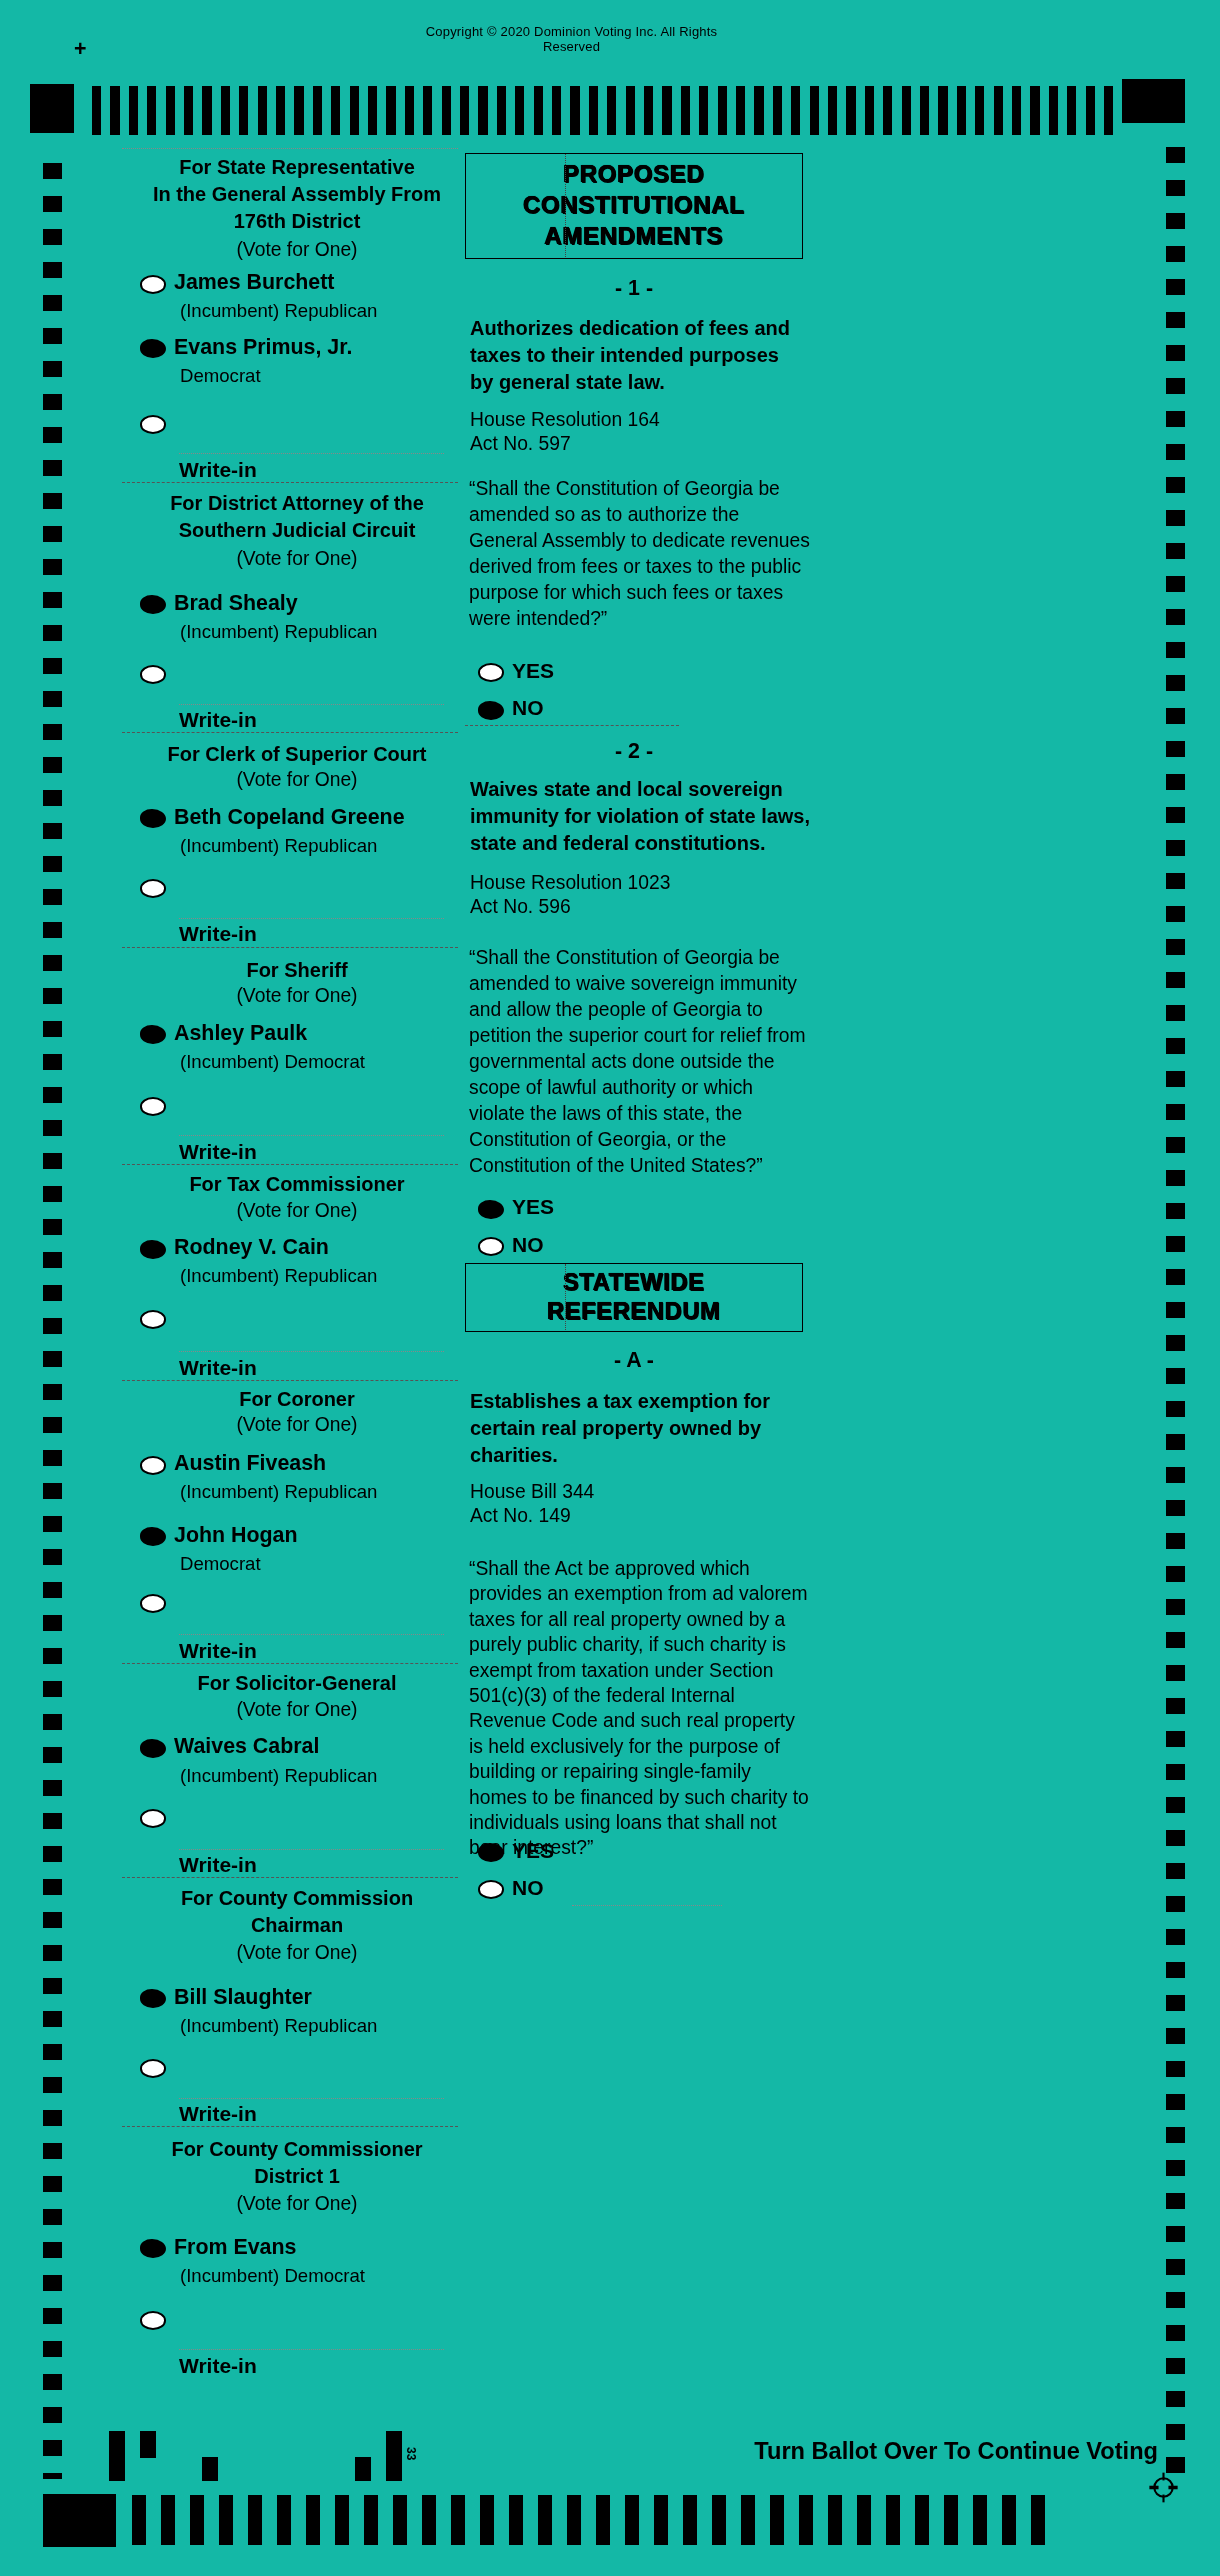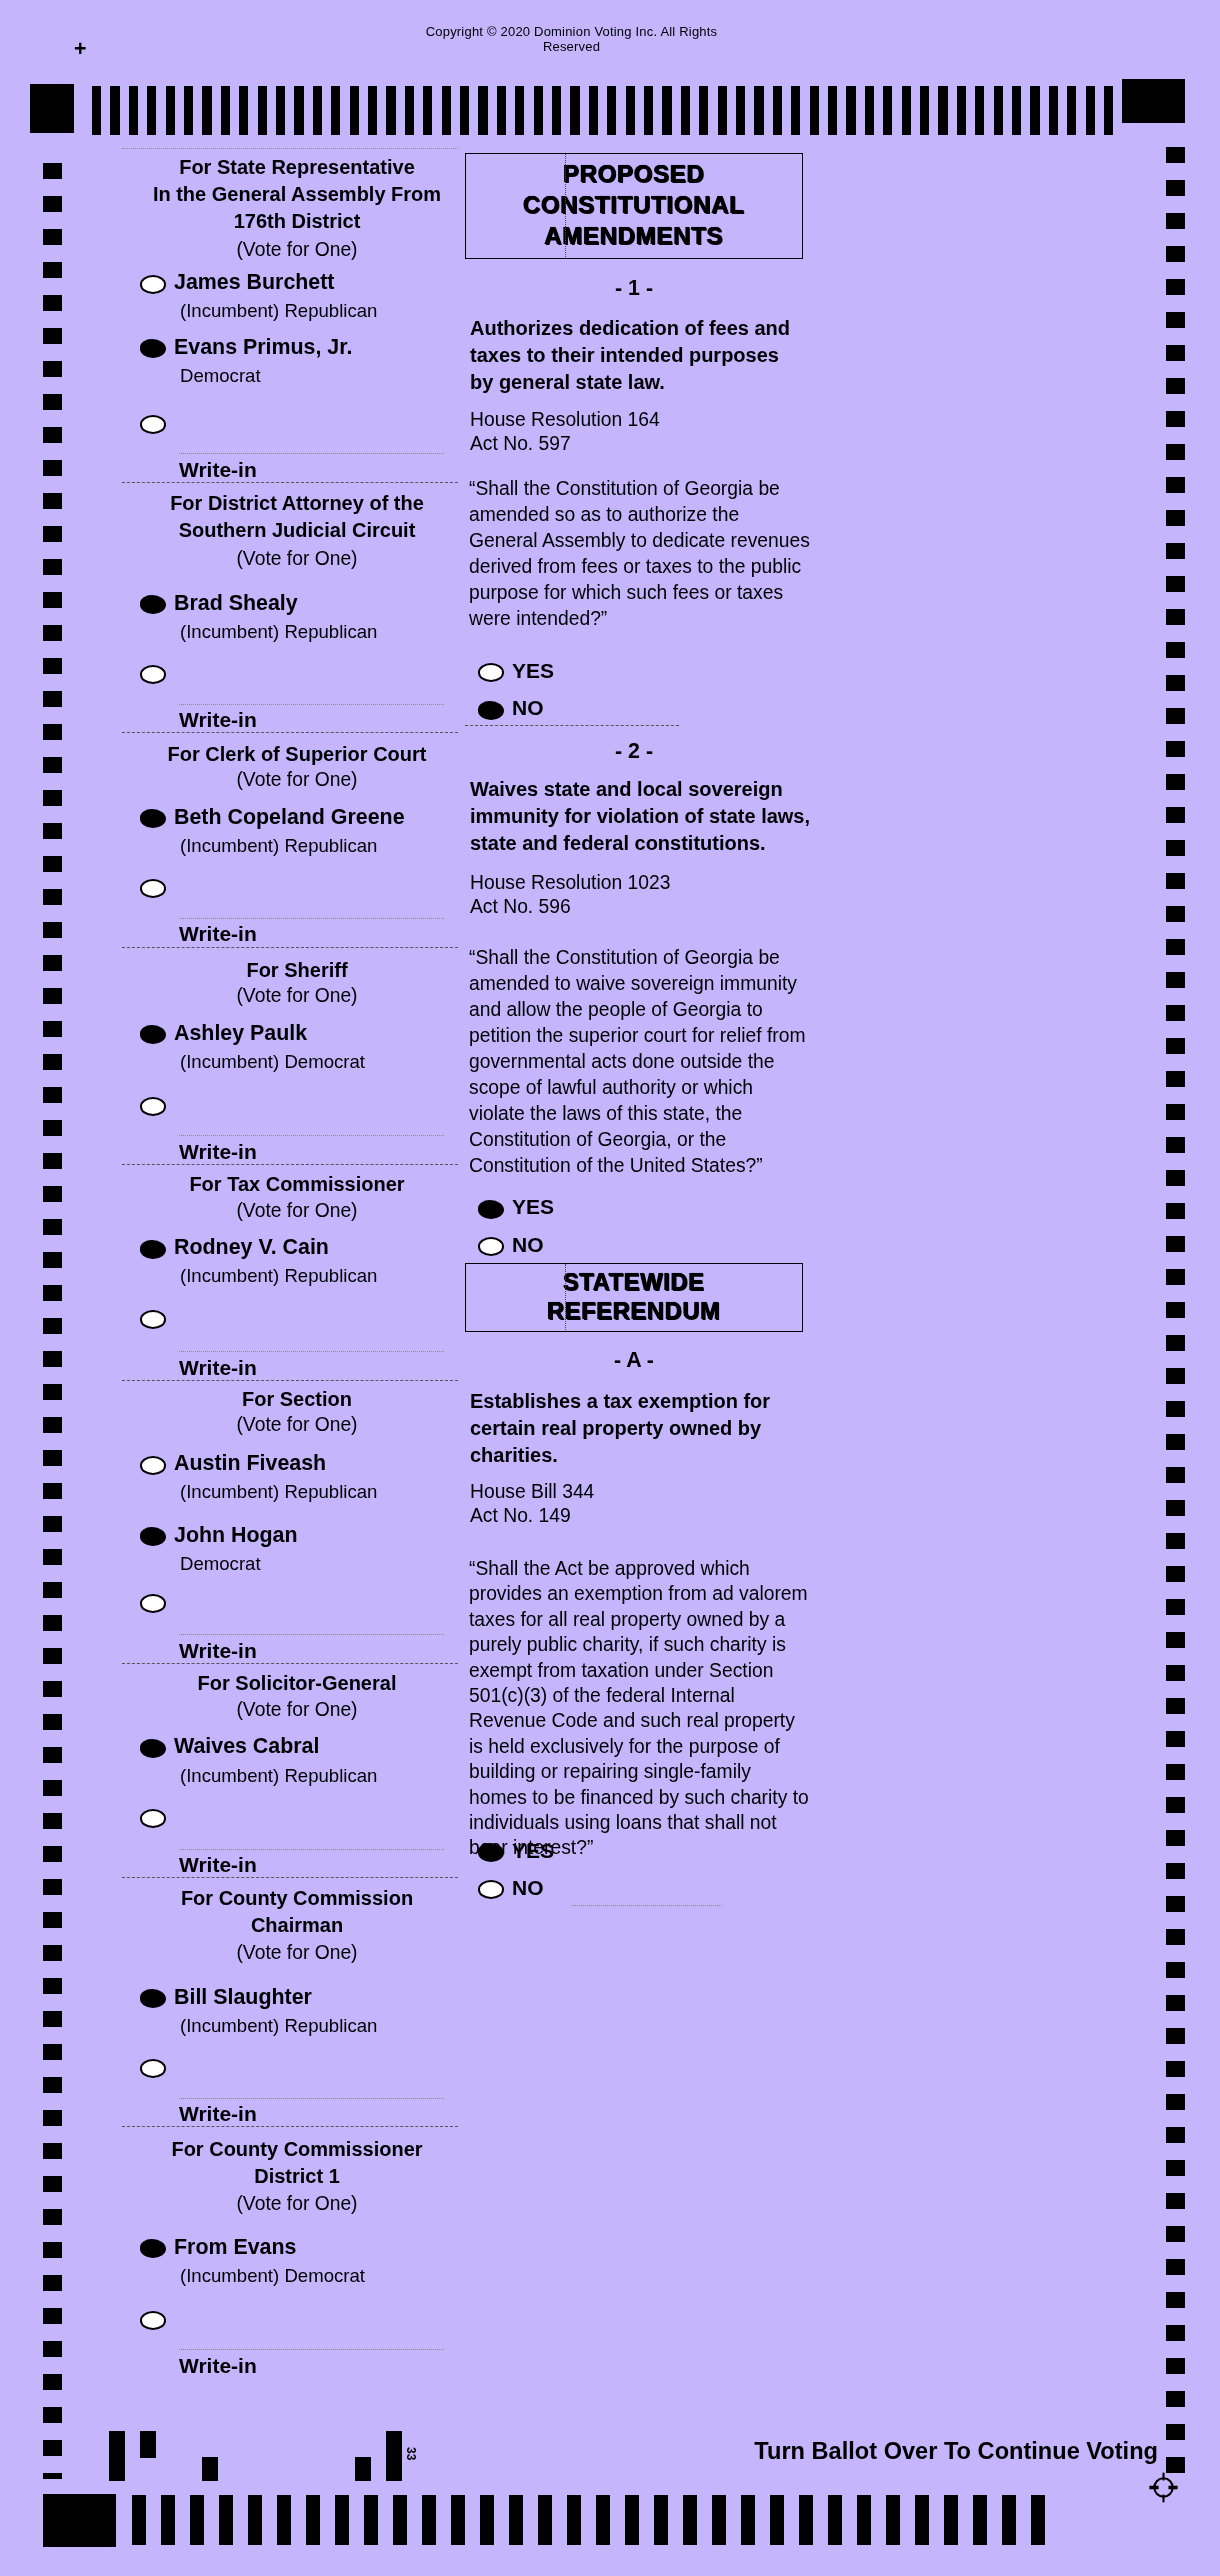--- a/index.html
+++ b/index.html
@@ -1,16 +1,16 @@
 <!DOCTYPE html>
 <html style="font-size:11.4px"><head>
 <meta charset="utf-8">
 <style>
   html,body{margin:0;padding:0;background:#888;}
-  .ballot{position:relative;width:1220px;height:2576px;background:#c4b5fd;overflow:hidden;
+  .ballot{position:relative;width:1220px;height:2576px;background:#14b8a6;overflow:hidden;
           font-family:"Liberation Sans", sans-serif;color:#000;}
   .abs{position:absolute;}
   
   .copyright{font-size:13px;letter-spacing:0.2px;text-align:center;}
   .plus{font-size:21.4px;font-weight:bold;}
   .hdr{font-weight:bold;font-size:20px;line-height:27px;text-align:center;white-space:pre-line;}
   .vote{font-size:19.3px;text-align:center;}
   .cand{font-weight:bold;font-size:21.4px;white-space:nowrap;text-align:center;}
   .party{font-size:18.6px;white-space:nowrap;}
   .party .inc{font-weight:normal;}
@@ -122,21 +122,21 @@
     <div class="oval filled" style="left:140px;top:1240px"></div>
     <div class="abs cand" style="left:174px;top:1235px">Rodney V. Cain</div>
     <div class="abs party" style="left:180px;top:1265px"><span class="inc">(Incumbent)</span> <span>Republican</span></div>
     <div class="oval" style="left:140px;top:1310px"></div>
     <div class="dotline" style="left:179px;top:1351px;width:265px"></div>
     <div class="abs writein" style="left:179px;top:1356px">Write-in</div>
     <div class="sep" style="left:122px;top:1380px;width:336px"></div>
   </div>
 
   <div class="contest">
-    <div class="abs hdr" style="left:122px;top:1386px;width:350px">For Section</div>
+    <div class="abs hdr" style="left:122px;top:1386px;width:350px">For Coroner</div>
     <div class="abs vote" style="left:122px;top:1414px;width:350px">(Vote for One)</div>
     <div class="oval" style="left:140px;top:1456px"></div>
     <div class="abs cand" style="left:174px;top:1451px">Austin Fiveash</div>
     <div class="abs party" style="left:180px;top:1481px"><span class="inc">(Incumbent)</span> <span>Republican</span></div>
     <div class="oval filled" style="left:140px;top:1527px"></div>
     <div class="abs cand" style="left:174px;top:1523px">John Hogan</div>
     <div class="abs party" style="left:180px;top:1553px"><span class="inc"></span> <span>Democrat</span></div>
     <div class="oval" style="left:140px;top:1594px"></div>
     <div class="dotline" style="left:179px;top:1634px;width:265px"></div>
     <div class="abs writein" style="left:179px;top:1639px">Write-in</div>

